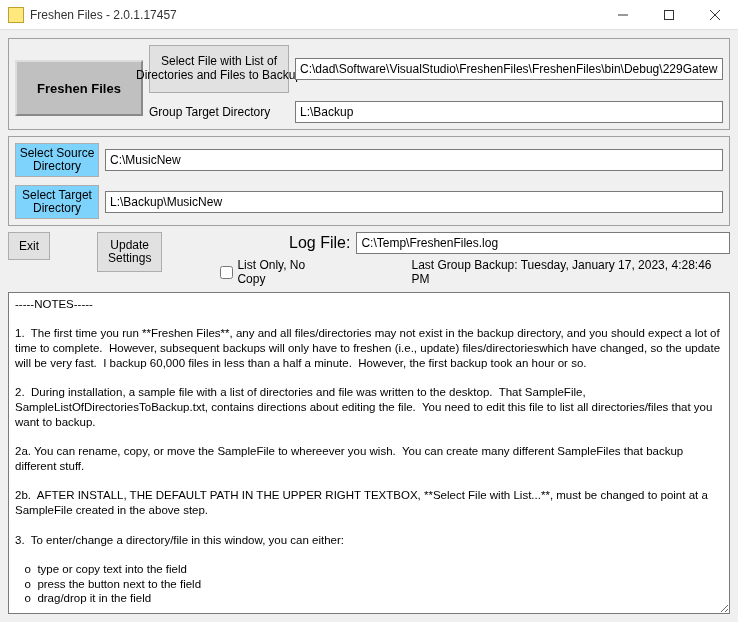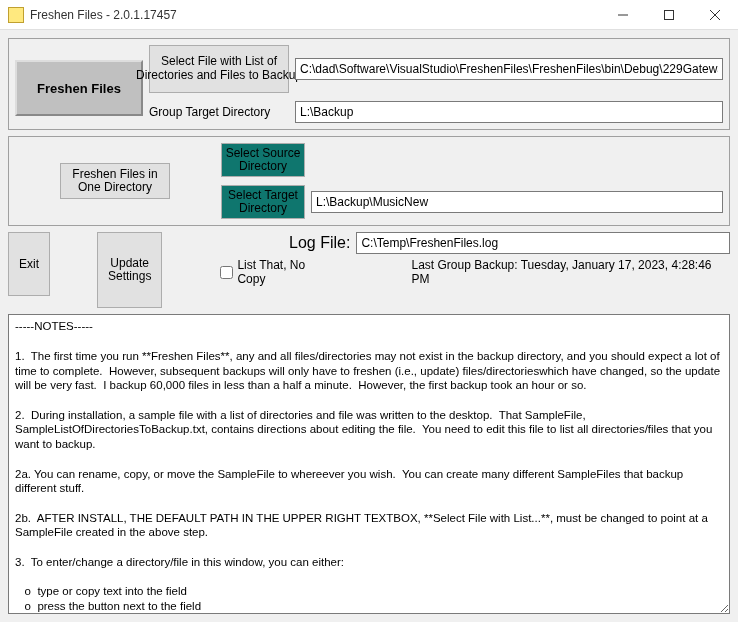--- a/index.html
+++ b/index.html
@@ -14,24 +14,24 @@
   .content { flex: 1; padding: 8px; display: flex; flex-direction: column; gap: 6px; }
   .panel { border: 1px solid #a0a0a0; padding: 6px; background: #f0f0f0; }
   .row { display: flex; align-items: center; gap: 6px; }
   .big-btn { width: 128px; height: 56px; background: #c0c0c0; border: 2px outset #ddd; display: flex; align-items: center; justify-content: center; font-weight: bold; font-size: 13px; cursor: pointer; margin-top: 8px; }
   .mid-btn { width: 140px; height: 48px; background: #e1e1e1; border: 1px solid #adadad; display: flex; align-items: center; justify-content: center; text-align: center; font-size: 12px; cursor: pointer; line-height: 1.15; padding: 2px; }
   .label-col { width: 180px; text-align: left; font-size: 12px; padding-right: 6px; }
   .textfield { flex: 1; height: 22px; border: 1px solid #7a7a7a; background: #fff; padding: 2px 4px; font-size: 12px; font-family: inherit; }
   .panel1-right { flex: 1; display: flex; flex-direction: column; gap: 8px; }
   .panel1-row { display: flex; align-items: center; gap: 6px; }
   .panel2-right { flex: 1; display: flex; flex-direction: column; gap: 8px; }
-  .sel-btn { width: 84px; height: 34px; background: #0f766e; border: 1px solid #adadad; display: flex; align-items: center; justify-content: center; font-size: 12px; text-align: center; cursor: pointer; line-height: 1.1; }
+  .sel-btn { width: 84px; height: 34px; background: #7dd3fc; border: 1px solid #adadad; display: flex; align-items: center; justify-content: center; font-size: 12px; text-align: center; cursor: pointer; line-height: 1.1; }
   .panel2-left { width: 200px; display: flex; align-items: center; justify-content: center; }
   .freshen-one-btn { width: 110px; height: 36px; background: #e1e1e1; border: 1px solid #adadad; display: flex; align-items: center; justify-content: center; text-align: center; font-size: 12px; cursor: pointer; line-height: 1.1; }
-  .exit-btn, .update-btn { background: #e1e1e1; border: 1px solid #adadad; padding: 24px 10px; font-size: 12px; text-align: center; cursor: pointer; }
+  .exit-btn, .update-btn { background: #e1e1e1; border: 1px solid #adadad; padding: 6px 10px; font-size: 12px; text-align: center; cursor: pointer; }
   .update-btn { line-height: 1.1; }
   .logrow-mid { flex:1; display:flex; flex-direction:column; gap:4px; }
   .log-line { display:flex; align-items:center; gap:6px; }
   .log-label { width: 230px; text-align: right; font-size: 16px; }
   .status-label { margin-left: 70px; }
   .lower-row { display: flex; gap: 8px; align-items: flex-start; }
   .notes { flex:1; height: 350px; border: 1px solid #7a7a7a; background: #fff; padding: 4px 6px; font-size: 11.5px; line-height: 1.28; overflow-y: scroll; white-space: pre-wrap; font-family: Tahoma, sans-serif; }
   input[type=checkbox]{ width:13px; height:13px; }
 </style>
 </head>
@@ -77,28 +77,25 @@
           <div class="panel1-row">
             <div class="label-col" style="width:140px;">Group Target Directory</div>
             <input class="textfield" type="text" value="L:\Backup" style="">
           </div>
         </div>
       </div>
     </div>
 
     <div class="panel">
       <div class="row">
-        <div class="panel2-left">
-          <div class="freshen-one-btn" style="white-space:pre;">Freshen Files in
-One Directory</div>
-        </div>
         <div class="panel2-right">
           <div class="panel1-row">
             <div class="sel-btn" style="white-space:pre;">Select Source
 Directory</div>
+            <input class="textfield" type="text" value="C:\MusicNew" style="">
           </div>
           <div class="panel1-row">
             <div class="sel-btn" style="white-space:pre;">Select Target
 Directory</div>
             <input class="textfield" type="text" value="L:\Backup\MusicNew" style="">
           </div>
         </div>
       </div>
     </div>
 
@@ -107,21 +104,21 @@
       <div class="update-btn" style="white-space:pre;margin-left:39px;">Update
 Settings</div>
       <div class="logrow-mid">
         <div class="log-line">
           <div class="log-label" style="width:180px;">Log File:</div>
           <input class="textfield" type="text" value="C:\Temp\FreshenFiles.log" style="">
         </div>
         <div class="log-line">
           <div style="display:flex;align-items:center;gap:4px;margin-left:50px;">
             <input type="checkbox" style="">
-            <span>List That, No Copy</span>
+            <span>List Only, No Copy</span>
           </div>
           <div class="status-label">Last Group Backup: Tuesday, January 17, 2023, 4:28:46 PM</div>
         </div>
       </div>
     </div>
 
     <textarea class="notes" readonly="" style="">-----NOTES-----
 
 1.  The first time you run **Freshen Files**, any and all files/directories may not exist in the backup directory, and you should expect a lot of time to complete.  However, subsequent backups will only have to freshen (i.e., update) files/directorieswhich have changed, so the update will be very fast.  I backup 60,000 files in less than a half a minute.  However, the first backup took an hour or so.
 

